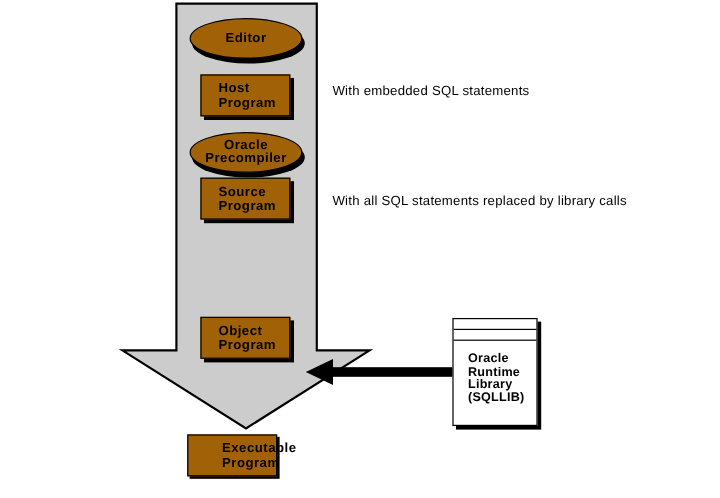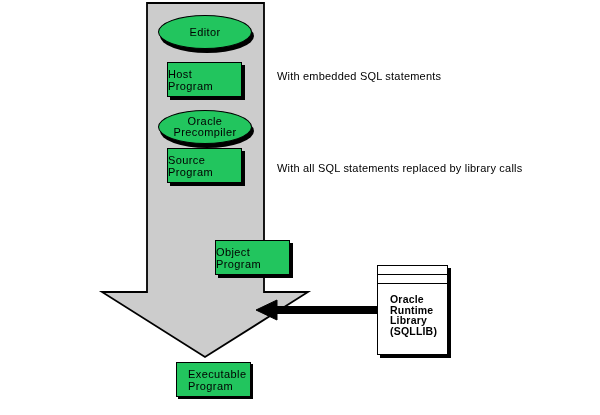--- a/index.html
+++ b/index.html
@@ -4,26 +4,26 @@
 <style>
   html,body{margin:0;padding:0;}
   body{
     width:600px;height:415px;background:#ffffff;position:relative;
     font-family:"Liberation Sans","DejaVu Sans",sans-serif;
     overflow:hidden;
   }
   .canvas{position:absolute;left:0;top:0;width:600px;height:415px;}
   svg.base{position:absolute;left:0;top:0;}
   .node{
-    position:absolute;background:#22c55e;border:1.5px solid #000;
+    position:absolute;background:#a16207;border:1.5px solid #000;
     display:flex;align-items:center;box-sizing:border-box;
-    font-size:11px;font-weight:normal;letter-spacing:0.4px;color:#000;
+    font-size:11px;font-weight:bold;letter-spacing:0.4px;color:#000;
     white-space:pre-line;line-height:12px;
   }
-  .rect-node{box-shadow:3px 3px 0 #000;justify-content:flex-start;}
+  .rect-node{box-shadow:3px 3px 0 #000;justify-content:flex-start;padding-left:14px;}
   .ellipse-node{border-radius:50%;box-shadow:2px 4px 0 #000;justify-content:center;text-align:center;}
   .exec-node{box-shadow:2px 2px 0 #000;}
   .lib-box{
     position:absolute;left:377px;top:265px;width:71px;height:90px;
     background:#fff;border:1.5px solid #000;box-shadow:3px 3px 0 #000;
     box-sizing:border-box;
   }
   .lib-band{height:8px;border-bottom:1.5px solid #000;}
   .lib-label{
     font-size:10.5px;font-weight:bold;letter-spacing:0.2px;line-height:10.5px;
@@ -59,27 +59,27 @@
     <span>Oracle
 Precompiler</span>
   </div>
 
   <div class="node rect-node" style="left:167px;top:148px;width:75px;height:35px;">
     <span>Source
 Program</span>
   </div>
 
 
-  <div class="node rect-node" style="left:167px;top:240px;width:75px;height:35px;margin-left:48px;">
+  <div class="node rect-node" style="left:167px;top:264px;width:75px;height:35px;">
     <span>Object
 Program</span>
   </div>
 
 
-  <div class="node rect-node exec-node" style="left:176px;top:362px;width:75px;height:35px;padding-left:11px;">
+  <div class="node rect-node exec-node" style="left:156px;top:362px;width:75px;height:35px;padding-left:28px;">
     <span>Executable
 Program</span>
   </div>
 
   <div class="lib-box">
     <div class="lib-band"></div>
     <div class="lib-band"></div>
     <div class="lib-label">Oracle
 Runtime
 Library

